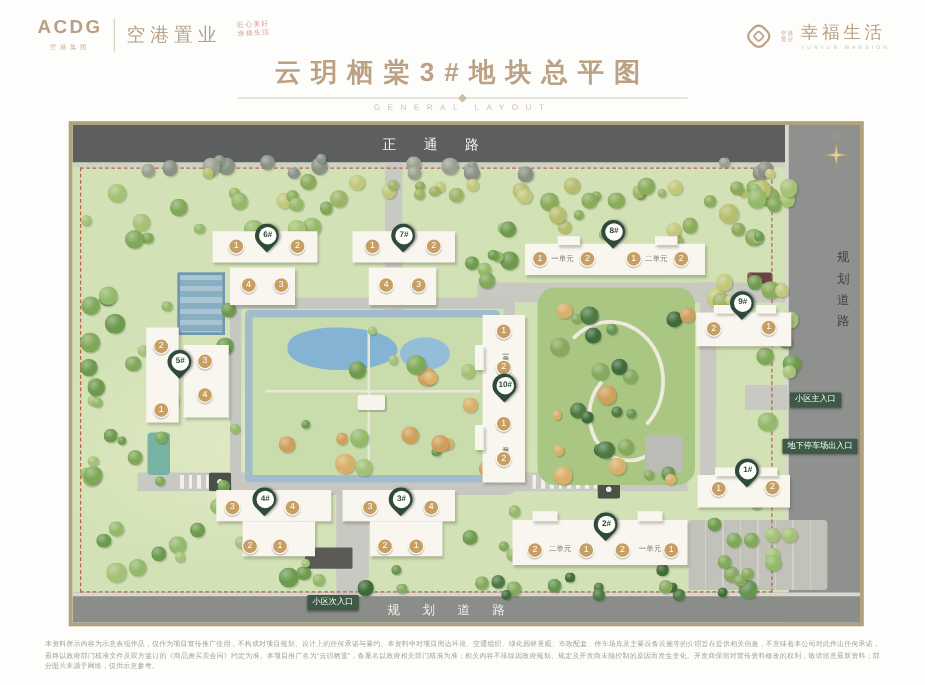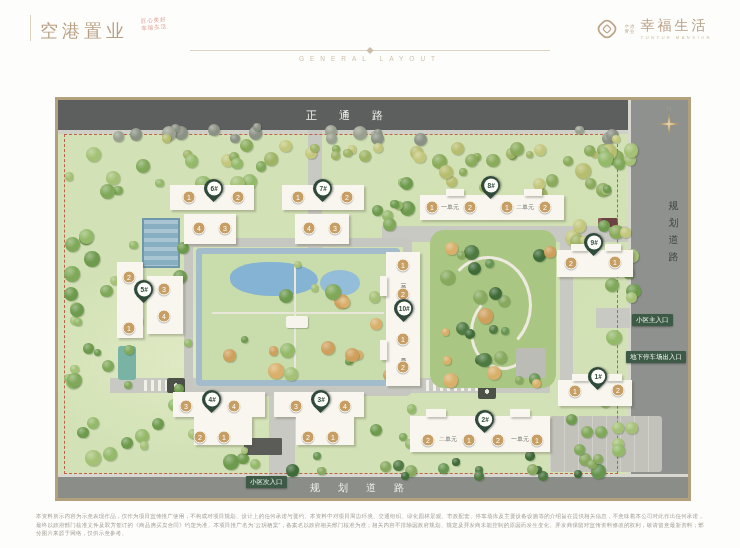--- a/index.html
+++ b/index.html
@@ -5,21 +5,21 @@
   html,body{margin:0;padding:0;}
   body{
     width:740px;height:548px;position:relative;background:#fdfdfc;
     font-family:"Liberation Sans","DejaVu Sans",sans-serif;overflow:hidden;
   }
   
   .hdr-left{position:absolute;left:30px;top:14px;display:flex;align-items:flex-start;gap:9px;}
   .acdg{color:#b9a084;font-weight:bold;font-size:15px;letter-spacing:2px;line-height:15px;text-align:center;}
   .acdg-sub{font-size:5px;letter-spacing:3px;color:#c4ae92;margin-top:2px;font-weight:normal;}
   .hdr-div{width:1px;height:26px;background:#ddd2c2;margin-top:1px;}
-  .company{color:#b9a084;font-size:18px;letter-spacing:4px;margin-top:5px;text-align:right;}
+  .company{color:#b9a084;font-size:15px;letter-spacing:4px;margin-top:5px;text-align:right;}
   .stamp{margin-top:3px;margin-left:4px;transform:rotate(-4deg);color:#dc9c90;font-size:5.5px;line-height:7px;letter-spacing:1px;text-align:center;}
   .hdr-right{position:absolute;right:28px;top:16px;display:flex;align-items:center;gap:5px;}
   .brand-icon{width:26px;height:26px;}
   .brand-small{font-size:4.5px;color:#c2ad90;line-height:5.5px;letter-spacing:1px;}
   .brand-wrap{text-align:left;}
   .brand{color:#b9a084;font-size:14px;letter-spacing:3px;line-height:15px;}
   .brand-en{font-size:4px;letter-spacing:2.5px;color:#cdbb9f;margin-top:2px;}
   
   .title-blk{position:absolute;left:0;top:44px;width:740px;text-align:center;}
   .title{font-size:21px;letter-spacing:8px;color:#bca184;font-weight:600;}
@@ -85,20 +85,24 @@
   .badge{position:absolute;background:#3c5a45;color:#fff;font-size:6.5px;line-height:8px;
     padding:2px 4px;border-radius:1px;white-space:nowrap;box-shadow:0 1px 2px rgba(0,0,0,.35);}
   
   .disclaimer{position:absolute;left:36px;top:512px;width:668px;font-size:5.5px;line-height:8.5px;
     color:#a29e95;text-align:justify;letter-spacing:.2px;}
 </style>
 </head>
 <body>
 
 <div class="hdr-left">
+  <div class="acdg">
+    <div>ACDG</div>
+    <div class="acdg-sub">空港集团</div>
+  </div>
   <div class="hdr-div"></div>
   <div class="company">空港置业</div>
   <div class="stamp">
     <div>匠心美好</div>
     <div>幸福生活</div>
   </div>
 </div>
 
 <div class="hdr-right">
   <svg class="brand-icon" viewBox="0 0 24 24">
@@ -109,20 +113,21 @@
     <div>空港</div>
     <div>置业</div>
   </div>
   <div class="brand-wrap">
     <div class="brand">幸福生活</div>
     <div class="brand-en">YUNYUE MANSION</div>
   </div>
 </div>
 
 <div class="title-blk">
+  <div class="title">云玥栖棠3#地块总平图</div>
   <div class="title-rule">
     <div class="title-diamond"></div>
   </div>
   <div class="subtitle">GENERAL LAYOUT</div>
 </div>
 
 <div id="map">
   <div id="site">
 
     <div class="abs road-top"></div>

